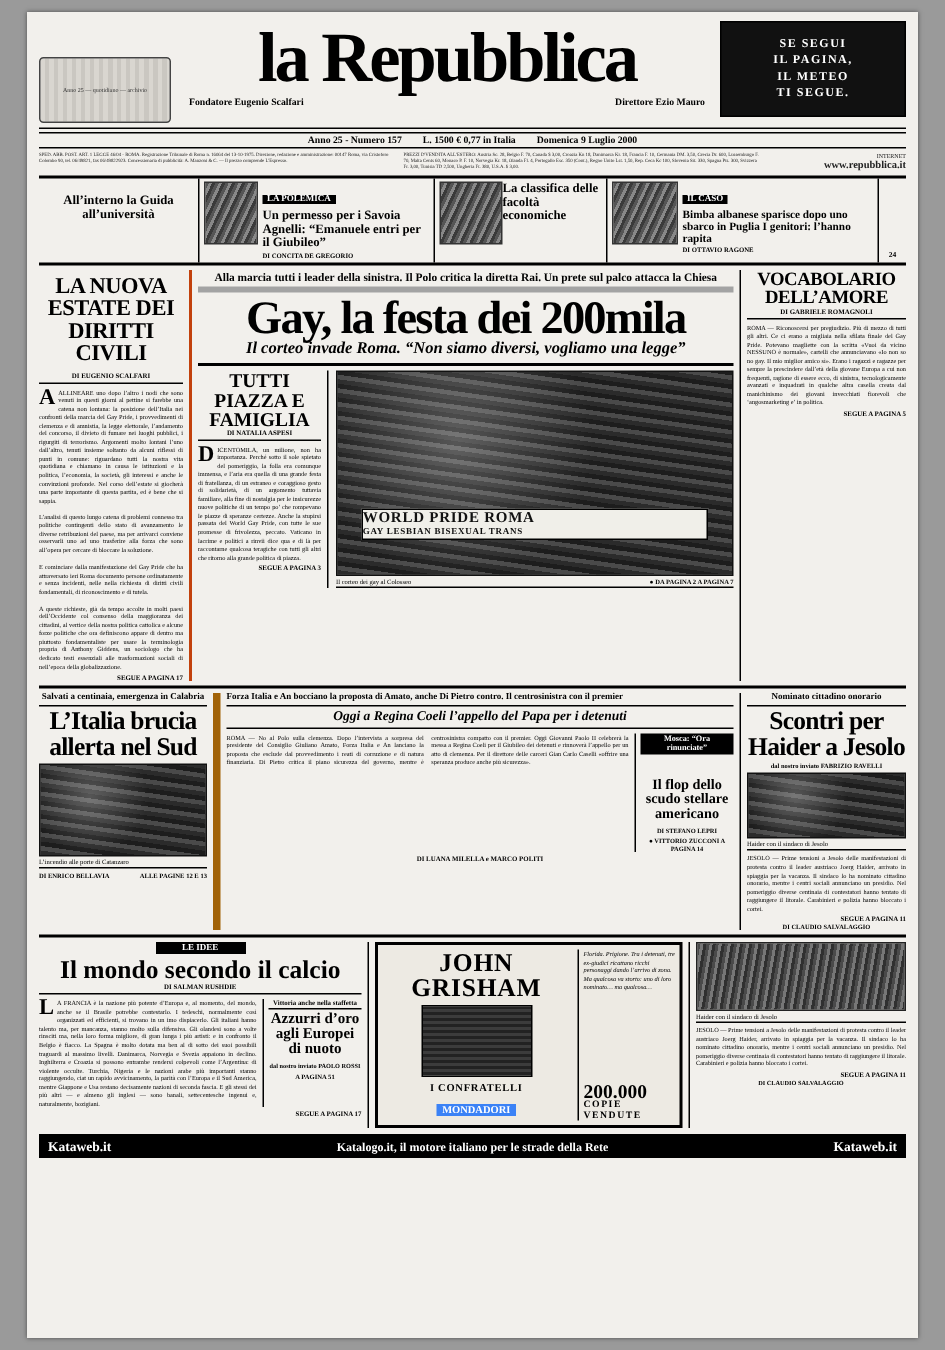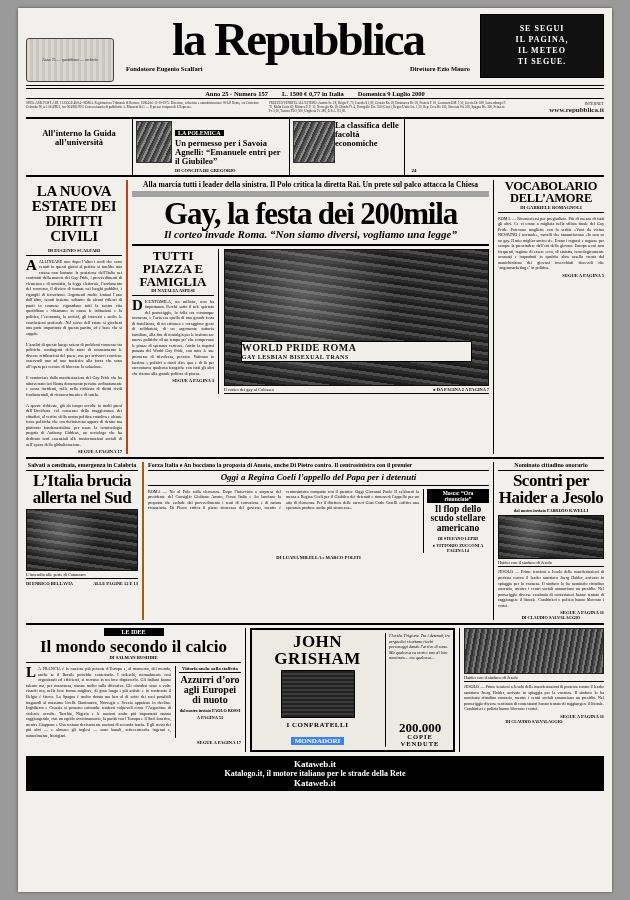--- a/index.html
+++ b/index.html
@@ -118,21 +118,21 @@
   .ad{border:2px solid #000;background:#edeae3;text-align:center;padding:3px 2px;}
   .ad .brand{font-family:"Liberation Serif",serif;font-size:17px;font-weight:700;line-height:1;letter-spacing:.5px;}
   .ad .book{margin:3px auto;width:72px;height:46px;background:repeating-linear-gradient(180deg,#222 0 2px,#3c3c3c 2px 4px);border:1px solid #000;}
   .ad .title{font-size:7px;font-weight:700;letter-spacing:.5px;}
   .ad .pub{font-size:7px;font-weight:700;background:#3b82f6;color:#fff;display:inline-block;padding:0 4px;margin-top:3px;}
   .copies{font-size:13px;font-weight:700;line-height:1;}
   .copies small{display:block;font-size:6.5px;letter-spacing:1px;}
 
   .footer{
     margin-top:4px;background:#000;color:#fff;display:flex;align-items:center;justify-content:space-between;
-    padding:3px 6px;font-size:8px;font-weight:700;flex-direction:column;
+    padding:3px 6px;font-size:8px;font-weight:700;
   }
   .footer .k{font-size:9px;}
   .pagenum{font-size:5px;padding:1px 2px;}
   .mini-photo{background:repeating-linear-gradient(100deg,#4a4a4a 0 2px,#777 2px 4px,#303030 4px 6px);border:1px solid #222;}
   .ideebar{background:#000;color:#fff;font-size:6px;font-weight:700;text-align:center;padding:1px 0;width:60px;margin:0 auto;}
 </style>
 </head>
 <body>
 
 <div class="page">
@@ -183,40 +183,48 @@
       <div>
         <div class="ph">LA POLEMICA</div>
         <div class="ptitle">Un permesso per i Savoia Agnelli: “Emanuele entri per il Giubileo”</div>
         <div class="pby">DI CONCITA DE GREGORIO</div>
       </div>
     </div>
     <div class="cell" style="width:108px;display:flex;gap:0;">
       <div class="thumb" style="width:40px;height:40px;flex:none;"></div>
       <div class="ptitle">La classifica delle facoltà economiche</div>
     </div>
+    <div class="cell" style="flex:1;display:flex;gap:3px;">
+      <div class="thumb" style="width:42px;height:40px;flex:none;"></div>
+      <div>
+        <div class="ph">IL CASO</div>
+        <div class="ptitle" style="font-size:7.5px;">Bimba albanese sparisce dopo uno sbarco in Puglia I genitori: l’hanno rapita</div>
+        <div class="pby">DI OTTAVIO RAGONE</div>
+      </div>
+    </div>
     <div class="cell pagenum" style="width:12px;display:flex;align-items:flex-end;justify-content:center;font-weight:700;">24</div>
   </div>
 
   <div class="maingrid">
 
     <div class="col-left">
       <div class="bigleft">LA NUOVA ESTATE DEI DIRITTI CIVILI</div>
       <div class="byline">DI EUGENIO SCALFARI</div>
       <div class="body1 dropcap" style="white-space:pre-line;">A ALLINEARE uno dopo l’altro i nodi che sono venuti in questi giorni al pettine si farebbe una catena non lontana: la posizione dell’Italia nei confronti della marcia del Gay Pride, i provvedimenti di clemenza e di amnistia, la legge elettorale, l’andamento del concorso, il divieto di fumare nei luoghi pubblici, i rigurgiti di terrorismo. Argomenti molto lontani l’uno dall’altro, tenuti insieme soltanto da alcuni riflessi di punti in comune: riguardano tutti la nostra vita quotidiana e chiamano in causa le istituzioni e la politica, l’economia, la società, gli interessi e anche le convinzioni profonde. Nel corso dell’estate si giocherà una parte importante di questa partita, ed è bene che si sappia.
 
 L’analisi di questo lungo catena di problemi connesso tra politiche contingenti dello stato di avanzamento le diverse retribuzioni del paese, ma per arrivarci conviene osservarli uno ad uno trasferire alla forza che sono all’opera per cercare di bloccare la soluzione.
 
 E cominciare dalla manifestazione del Gay Pride che ha attraversato ieri Roma documento persone ordinatamente e senza incidenti, nelle nella richiesta di diritti civili fondamentali, di riconoscimento e di tutela.
 
 A queste richieste, già da tempo accolte in molti paesi dell’Occidente col consenso della maggioranza dei cittadini, al vertice della nostra politica cattolica e alcune forze politiche che ora definiscono appare di dentro ma piuttosto fondamentaliste per usare la terminologia propria di Anthony Giddens, un sociologo che ha dedicato testi essenziali alle trasformazioni sociali di nell’epoca della globalizzazione.</div>
       <div class="seg">SEGUE A PAGINA 17</div>
     </div>
 
     <div class="col-main">
-      <div style="font-size:7.6px;font-weight:700;text-align:center;border-bottom:6px solid #a3a3a3;padding-bottom:2px;">Alla marcia tutti i leader della sinistra. Il Polo critica la diretta Rai. Un prete sul palco attacca la Chiesa</div>
+      <div style="font-size:7.6px;font-weight:700;text-align:center;border-bottom:4px solid #a3a3a3;padding-bottom:2px;">Alla marcia tutti i leader della sinistra. Il Polo critica la diretta Rai. Un prete sul palco attacca la Chiesa</div>
       <div class="headline">Gay, la festa dei 200mila</div>
       <div class="subhead">Il corteo invade Roma. “Non siamo diversi, vogliamo una legge”</div>
 
       <div style="display:flex;gap:5px;margin-top:3px;">
         <div style="width:82px;border-right:1px solid #000;padding-right:4px;">
           <div class="h3">TUTTI PIAZZA E FAMIGLIA</div>
           <div class="byline">DI NATALIA ASPESI</div>
           <div class="body1 dropcap">DICENTOMILA, un milione, non ha importanza. Perché sotto il sole spietato del pomeriggio, la folla era comunque immensa, e l’aria era quella di una grande festa di fratellanza, di un estraneo e coraggioso gesto di solidarietà, di un argomento tuttavia familiare, alla fine di nostalgia per le insicurezze nuove politiche di un tempo po’ che rompevano le piazze di speranze certezze. Anche la stupirsi passata del World Gay Pride, con tutte le sue promesse di frivolezza, peccato. Vaticano in lacrime e politici a rinvii dice qua e di là per raccontarne qualcosa teragiche con tutti gli altri che ritorno alla grande politica di piazza.</div>
           <div class="seg">SEGUE A PAGINA 3</div>
         </div>
@@ -240,39 +248,39 @@
       <div class="byline">DI GABRIELE ROMAGNOLI</div>
       <div class="body1">ROMA — Riconoscersi per pregiudizio. Più di mezzo di tutti gli altri. Ce ci erano a migliaia nella sfilata finale del Gay Pride. Potevano magliette con la scritta «Vuoi da vicino NESSUNO è normale», cartelli che annunciavano «Io non so no gay. Il mio miglior amico sì». Erano i ragazzi e ragazze per sempre la prescindere dall’età della giovane Europa a cui non frequenti, ragione di essere ecco, di sinistra, tecnologicamente avanzati e inquadrati in qualche altra casella creata dal manichinismo dei giovani invecchiati fiorevoli che ‘angosmarketing e’ in politica.</div>
       <div class="seg">SEGUE A PAGINA 5</div>
     </div>
   </div>
 
   <div class="rule2"></div>
 
   <div style="display:flex;">
 
-    <div style="width:112px;border-right:2px solid #a16207;padding-right:4px;">
+    <div style="width:112px;border-right:5px solid #a16207;padding-right:4px;">
       <div class="midhead">Salvati a centinaia, emergenza in Calabria</div>
       <div class="h2">L’Italia brucia allerta nel Sud</div>
       <div class="photo" style="height:60px;margin-top:3px;"></div>
       <div class="cap">L’incendio alle porte di Catanzaro</div>
       <div style="display:flex;justify-content:space-between;font-size:4.4px;font-weight:700;margin-top:2px;">
         <span>DI ENRICO BELLAVIA</span>
         <span>ALLE PAGINE 12 E 13</span>
       </div>
     </div>
 
     <div style="flex:1;padding:0 4px;border-right:1px solid #000;">
       <div class="midhead" style="text-align:left;">Forza Italia e An bocciano la proposta di Amato, anche Di Pietro contro. Il centrosinistra con il premier</div>
       <div class="h2s">Oggi a Regina Coeli l’appello del Papa per i detenuti</div>
       <div style="display:flex;gap:4px;margin-top:3px;">
         <div style="flex:1;" class="body2">ROMA — No al Polo sulla clemenza. Dopo l’intervista a sorpresa del presidente del Consiglio Giuliano Amato, Forza Italia e An lanciano la proposta che esclude dal provvedimento i reati di corruzione e di natura finanziaria. Di Pietro critica il piano sicurezza del governo, mentre è centrosinistra compatto con il premier. Oggi Giovanni Paolo II celebrerà la messa a Regina Coeli per il Giubileo dei detenuti e rinnoverà l’appello per un atto di clemenza. Per il direttore delle carceri Gian Carlo Caselli «offrire una speranza produce anche più sicurezza».</div>
         <div style="width:62px;border-left:1px solid #000;padding-left:3px;">
           <div class="blackbar">Mosca: “Ora rinunciate”</div>
-          <div style="font-size:9.5px;font-weight:700;text-align:center;line-height:1;margin-top:2px;">Il flop dello scudo stellare americano</div>
+          <div style="font-size:9.5px;font-weight:700;text-align:center;line-height:1;margin-top:17px;">Il flop dello scudo stellare americano</div>
           <div style="font-size:4.3px;font-weight:700;text-align:center;margin-top:3px;">DI STEFANO LEPRI</div>
           <div style="font-size:4.3px;font-weight:700;text-align:center;margin-top:2px;">● VITTORIO ZUCCONI  A PAGINA 14</div>
         </div>
       </div>
       <div style="font-size:4.6px;font-weight:700;text-align:center;margin-top:2px;">DI LUANA MILELLA e MARCO POLITI</div>
     </div>
 
     <div style="width:106px;padding-left:4px;">
       <div class="midhead">Nominato cittadino onorario</div>
       <div class="h2">Scontri per Haider a Jesolo</div>
@@ -308,21 +316,21 @@
     <div class="b-mid">
       <div class="ad" style="display:flex;gap:4px;text-align:left;">
         <div style="flex:1;text-align:center;">
           <div class="brand">JOHN GRISHAM</div>
           <div class="book"></div>
           <div class="title">I CONFRATELLI</div>
           <div class="pub">MONDADORI</div>
         </div>
         <div style="width:62px;border-left:1px solid #000;padding-left:3px;display:flex;flex-direction:column;justify-content:space-between;">
           <div style="font-size:4.2px;font-style:italic;line-height:1.3;">Florida. Prigione. Tra i detenuti, tre ex-giudici ricattano ricchi personaggi dando l’arrivo di zona. Ma qualcosa va storto: uno di loro nominato… ma qualcosa…</div>
-          <div class="copies" style="text-align:center;">
+          <div class="copies" style="text-align:left;">
             <span>200.000</span>
             <small>COPIE VENDUTE</small>
           </div>
         </div>
       </div>
     </div>
 
     <div class="b-right">
       <div class="mini-photo" style="height:44px;"></div>
       <div class="cap">Haider con il sindaco di Jesolo</div>

